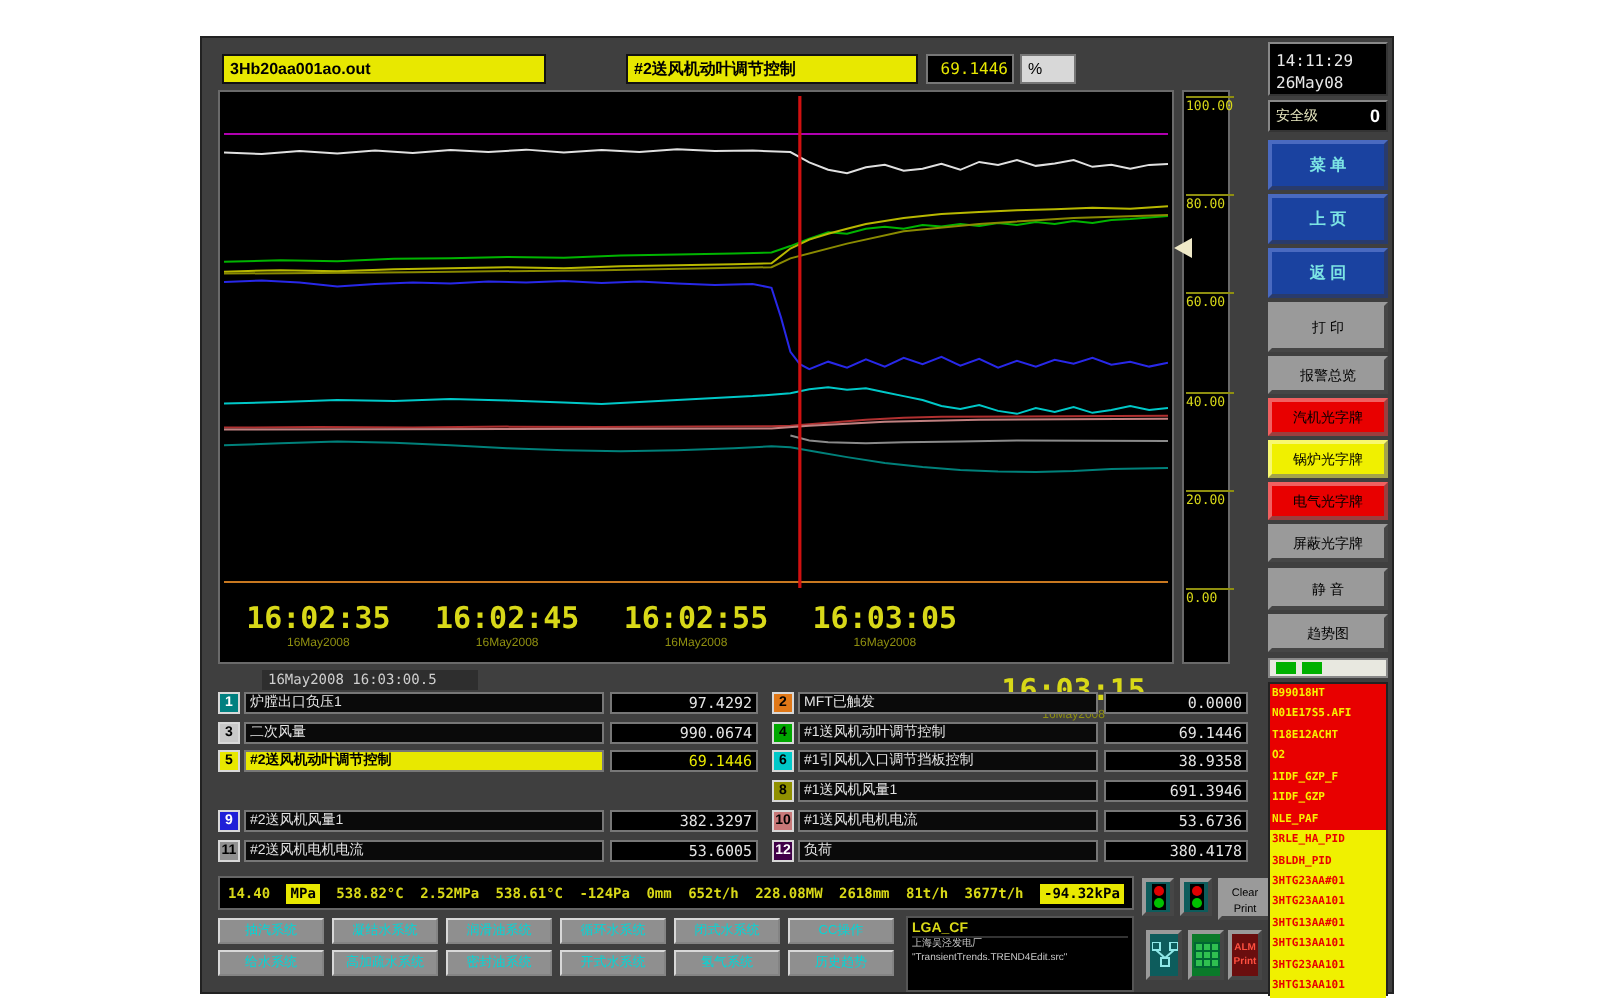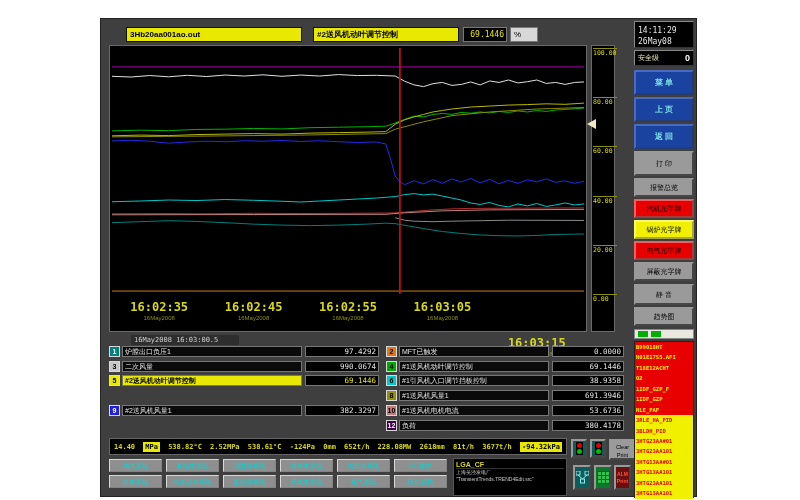--- a/index.html
+++ b/index.html
@@ -1,29 +1,29 @@
 <!DOCTYPE html>
 <html><head>
 <meta charset="utf-8">
 <style>
 *{box-sizing:border-box;margin:0;padding:0}
 html,body{width:800px;height:500px;background:#fff;font-family:"Liberation Sans",sans-serif;overflow:hidden}
 .abs{position:absolute}
 .app{position:absolute;left:100px;top:18px;width:597px;height:479px;background:#3f3f3f;border:1px solid #222}
 .ybox{background:#e8e800;color:#000;font-size:8px;line-height:13px;height:15px;padding:0 3px;border:1px solid #111;overflow:hidden;white-space:nowrap;font-weight:bold}
-.tagbox{left:25px;top:8px;width:176px}
+.tagbox{left:10px;top:8px;width:162px}
 .trendbox{left:212px;top:8px;width:146px}
 .valbox{left:362px;top:8px;width:44px;height:15px;background:#000;color:#e8e800;font-size:8px;line-height:13px;text-align:right;padding:0 2px;border:1px solid #777;font-family:"DejaVu Sans Mono",monospace}
 .unitbox{left:409px;top:8px;width:28px;height:15px;background:#d8d8d8;color:#000;font-size:8px;line-height:13px;padding:0 3px;border:1px solid #777}
 .chart{left:8px;top:26px;width:478px;height:287px;background:#000;border:1px solid #6a6a6a}
 .plot{position:absolute;left:2px;top:2px;width:472px;height:246px}
 .plot svg{width:100%;height:100%;display:block}
 .xlabels{position:absolute;left:2px;top:254px;width:472px;height:28px}
 .xlab{position:absolute;transform:translateX(-50%);text-align:center;white-space:nowrap}
-.xtime{color:#d8d818;font-size:12px;font-weight:bold;font-family:"DejaVu Sans Mono",monospace}
+.xtime{color:#d8d818;font-size:15px;font-weight:bold;font-family:"DejaVu Sans Mono",monospace}
 .xdate{color:#8f8f10;font-size:6px;margin-top:1px}
 .scale{left:490px;top:26px;width:24px;height:287px;background:#000;border:1px solid #6a6a6a}
 .ytick{position:absolute;left:1px;width:24px;color:#d8d818;font-size:6.5px;font-family:"DejaVu Sans Mono",monospace;border-top:1px solid #8f8f10;padding-top:0px}
 .pointer{position:absolute;left:-5px;width:0;height:0;border-top:5px solid transparent;border-bottom:5px solid transparent;border-right:9px solid #efe9c8}
 .cursor-ts{left:30px;top:316px;width:108px;height:10px;background:#2e2e2e;color:#cfcfcf;font-size:7px;line-height:10px;padding-left:3px;font-family:"DejaVu Sans Mono",monospace}
 .lrow{position:absolute;left:0;height:12px}
 .badge{position:absolute;left:0;top:0;width:11px;height:11px;border:1px solid #d8d8d8;color:#000;font-size:7px;font-weight:bold;text-align:center;line-height:10px}
 .lname{position:absolute;top:0;height:11px;background:#0a0a0a;color:#e4e4e4;font-size:7px;line-height:10px;padding:0 2px;border:1px solid #777;white-space:nowrap;overflow:hidden}
 .lval{position:absolute;top:0;height:11px;background:#000;color:#e4e4e4;font-size:7.5px;line-height:10px;text-align:right;padding:0 2px;border:1px solid #777;font-family:"DejaVu Sans Mono",monospace}
 .hlname{background:#e8e800;color:#000;font-weight:bold}
@@ -144,20 +144,25 @@
       <div class="lrow" style="top: 44.1px; width: 252px; margin-top: 48px;">
         <span class="badge" style="background: rgb(208, 32, 32); color: rgb(255, 255, 255);">7</span>
         <div class="lname" style="left: 13px; width: 180px;">#2引风机入口调节挡板控制</div>
         <div class="lval" style="left: 196px; width: 74px;">39.9358</div>
       </div>
       <div class="lrow" style="top: 58.8px; width: 270px;">
         <span class="badge" style="background: rgb(32, 32, 216); color: rgb(255, 255, 255);">9</span>
         <div class="lname" style="left: 13px; width: 180px;">#2送风机风量1</div>
         <div class="lval" style="left: 196px; width: 74px;">382.3297</div>
       </div>
+      <div class="lrow" style="top: 73.5px; width: 270px;">
+        <span class="badge" style="background: rgb(144, 144, 144);">11</span>
+        <div class="lname" style="left: 13px; width: 180px;">#2送风机电机电流</div>
+        <div class="lval" style="left: 196px; width: 74px;">53.6005</div>
+      </div>
     </div>
   <div class="abs" id="legend-right" style="left:285px;top:327px;width:240px;height:88px">
       <div class="lrow" style="top: 0px; width: 238px;">
         <span class="badge" style="background: rgb(224, 120, 24);">2</span>
         <div class="lname" style="left: 13px; width: 150px;">MFT已触发</div>
         <div class="lval" style="left: 166px; width: 72px;">0.0000</div>
       </div>
       <div class="lrow" style="top: 14.7px; width: 238px;">
         <span class="badge" style="background: rgb(0, 168, 0);">4</span>
         <div class="lname" style="left: 13px; width: 150px;">#1送风机动叶调节控制</div>

